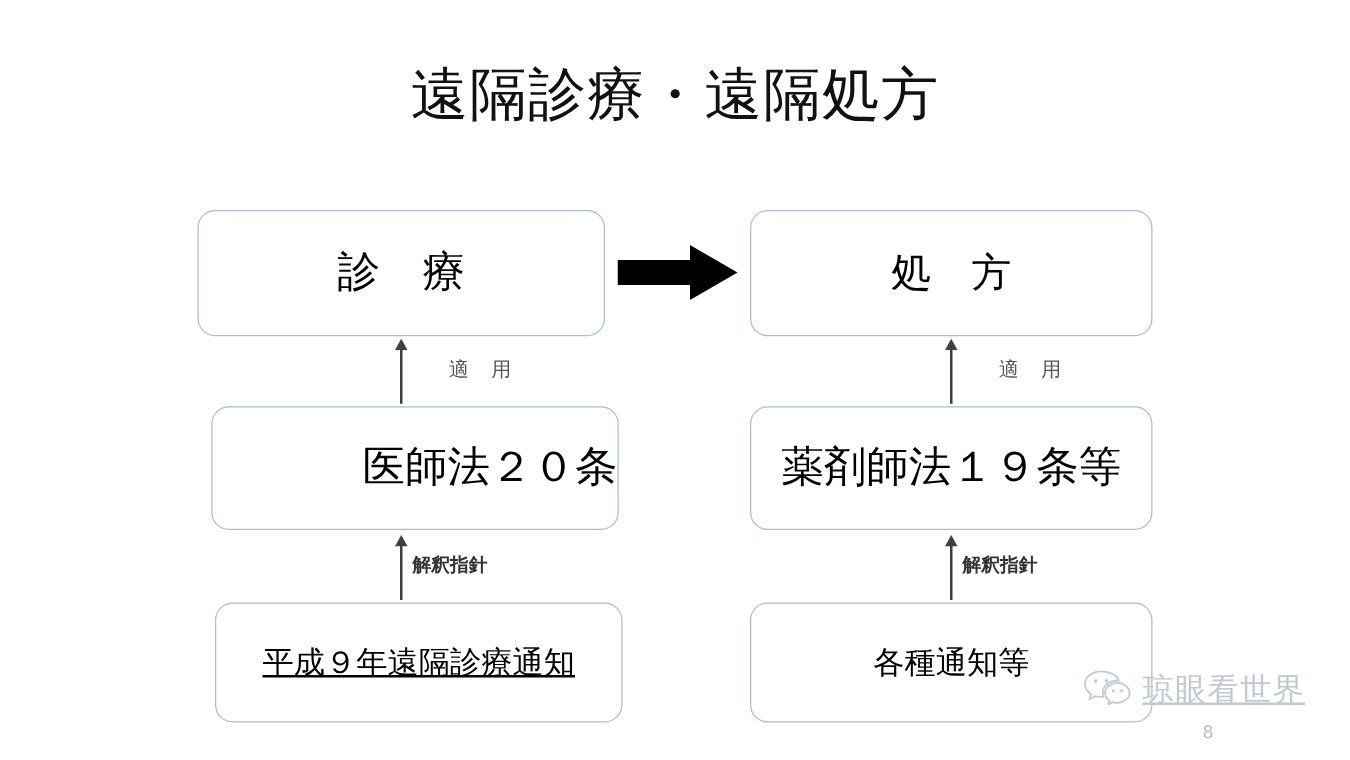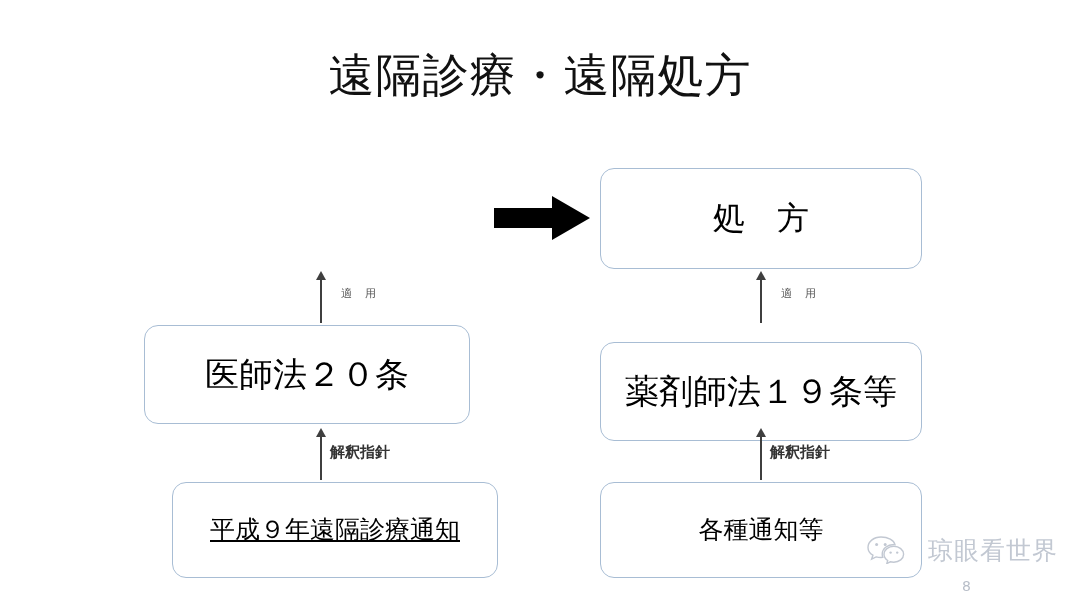--- a/index.html
+++ b/index.html
@@ -48,22 +48,22 @@
     text-align: center;
     color: #000000;
   }
   .node .line {
     display: block;
     white-space: pre;
   }
 
   .node-diag      { left: 158px; top: 168px; width: 326px; height: 101px; }
   .node-presc     { left: 600px; top: 168px; width: 322px; height: 101px; }
-  .node-law-doc   { left: 144px; top: 325px; width: 326px; height: 99px;  }
-  .node-law-pharm { left: 600px; top: 325px; width: 322px; height: 99px; margin-top: 17px;  }
+  .node-law-doc   { left: 169px; top: 325px; width: 326px; height: 99px; justify-content: flex-end;  }
+  .node-law-pharm { left: 600px; top: 325px; width: 322px; height: 99px;  }
   .node-notice-l  { left: 172px; top: 482px; width: 326px; height: 96px; text-decoration: underline;  }
   .node-notice-r  { left: 600px; top: 482px; width: 322px; height: 96px;  }
 
   .txt-xl   { font-size: 34px; line-height: 1.12; }
   .txt-lg   { font-size: 32px; line-height: 1.14; text-align: right; }
   .txt-md   { font-size: 25px; line-height: 1.30; }
 
   
   .block-arrow {
     position: absolute;
@@ -101,42 +101,45 @@
   .conn-r-upper { left: 753px; top: 271px; height: 52px; }
   .conn-r-lower { left: 753px; top: 428px; height: 52px; }
 
   
   .conn-label {
     position: absolute;
     white-space: pre;
     color: #4a4a4a;
   }
   .label-apply {
-    font-size: 11px;
+    font-size: 16px;
     letter-spacing: 1px;
     color: #555555;
+    margin-left: 18px;
   }
   .label-guide {
     font-size: 15px;
     color: #333333;
     font-weight: bold;
   }
   .lbl-l-upper { left: 341px; top: 286px; }
   .lbl-l-lower { left: 330px; top: 443px; }
   .lbl-r-upper { left: 781px; top: 286px; }
   .lbl-r-lower { left: 770px; top: 443px; }
 
   
   .watermark {
     position: absolute;
     left: 866px;
     top: 534px;
     display: flex;
-    gap: 22px;
+    align-items: center;
+    gap: 8px;
     color: #c2c8d2;
+    text-decoration: underline;
   }
   .watermark .wm-text {
     font-size: 25px;
     letter-spacing: 1px;
     white-space: pre;
     color: #c2c8d2;
   }
   .page-number {
     position: absolute;
     left: 962px;
@@ -145,20 +148,23 @@
     color: #b8bec8;
   }
 </style>
 </head>
 <body>
 
 <div id="slide">
 
   <div class="slide-title">遠隔診療・遠隔処方</div>
 
+  <div class="node node-diag">
+    <span class="line txt-xl">診　療</span>
+  </div>
 
   <div class="node node-presc">
     <div>
       <span class="line txt-lg">処　方</span>
     </div>
   </div>
 
   <div class="node node-law-doc">
     <span class="line txt-xl">医師法２０条</span>
   </div>

